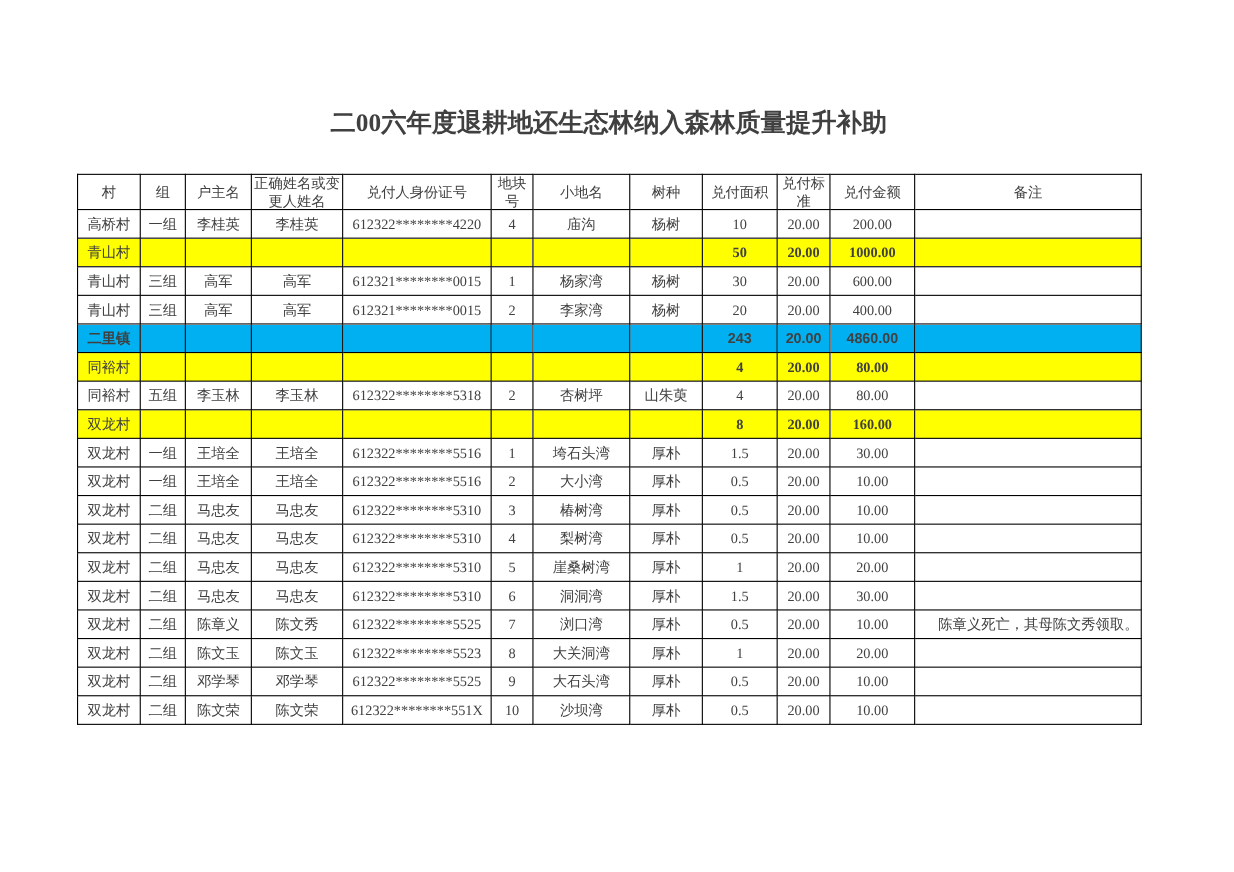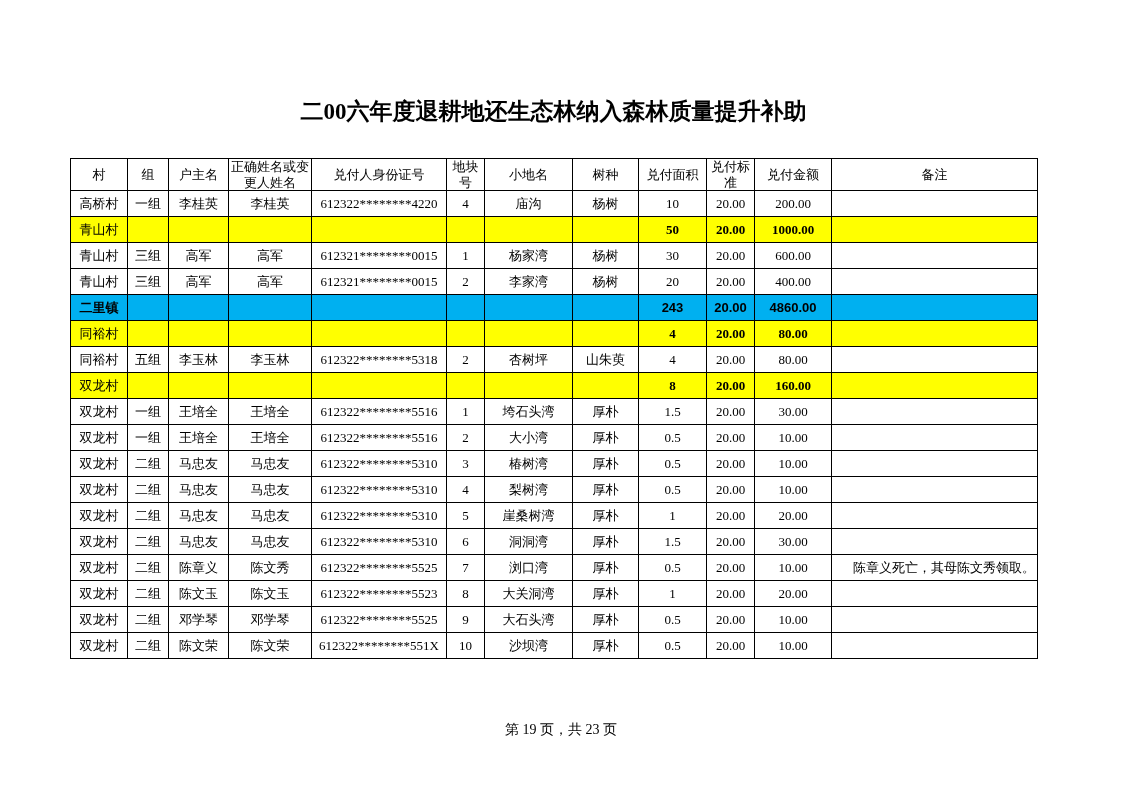--- a/index.html
+++ b/index.html
@@ -9,21 +9,21 @@
     height: 793px;
     background: #ffffff;
     overflow: hidden;
   }
   .page {
     position: relative;
     width: 904px;
     height: 793px;
     background: #ffffff;
     font-family: "Liberation Serif", serif;
-    color: #000000;
+    color: #404040;
   }
   .doc-title {
     position: absolute;
     top: 97px;
     left: 70px;
     width: 967px;
     text-align: center;
     font-weight: bold;
     font-size: 23px;
     line-height: 29px;
@@ -367,15 +367,14 @@
           <td class="col-place-name">沙坝湾</td>
           <td class="col-tree-species">厚朴</td>
           <td class="col-payment-area numcell">0.5</td>
           <td class="col-payment-standard numcell">20.00</td>
           <td class="col-payment-amount numcell">10.00</td>
           <td class="col-remarks"></td>
         </tr>
       </tbody>
   </table>
 
-  <div class="page-footer">第 19 页，共 23 页</div>
 
 </div>
 
 </body></html>

